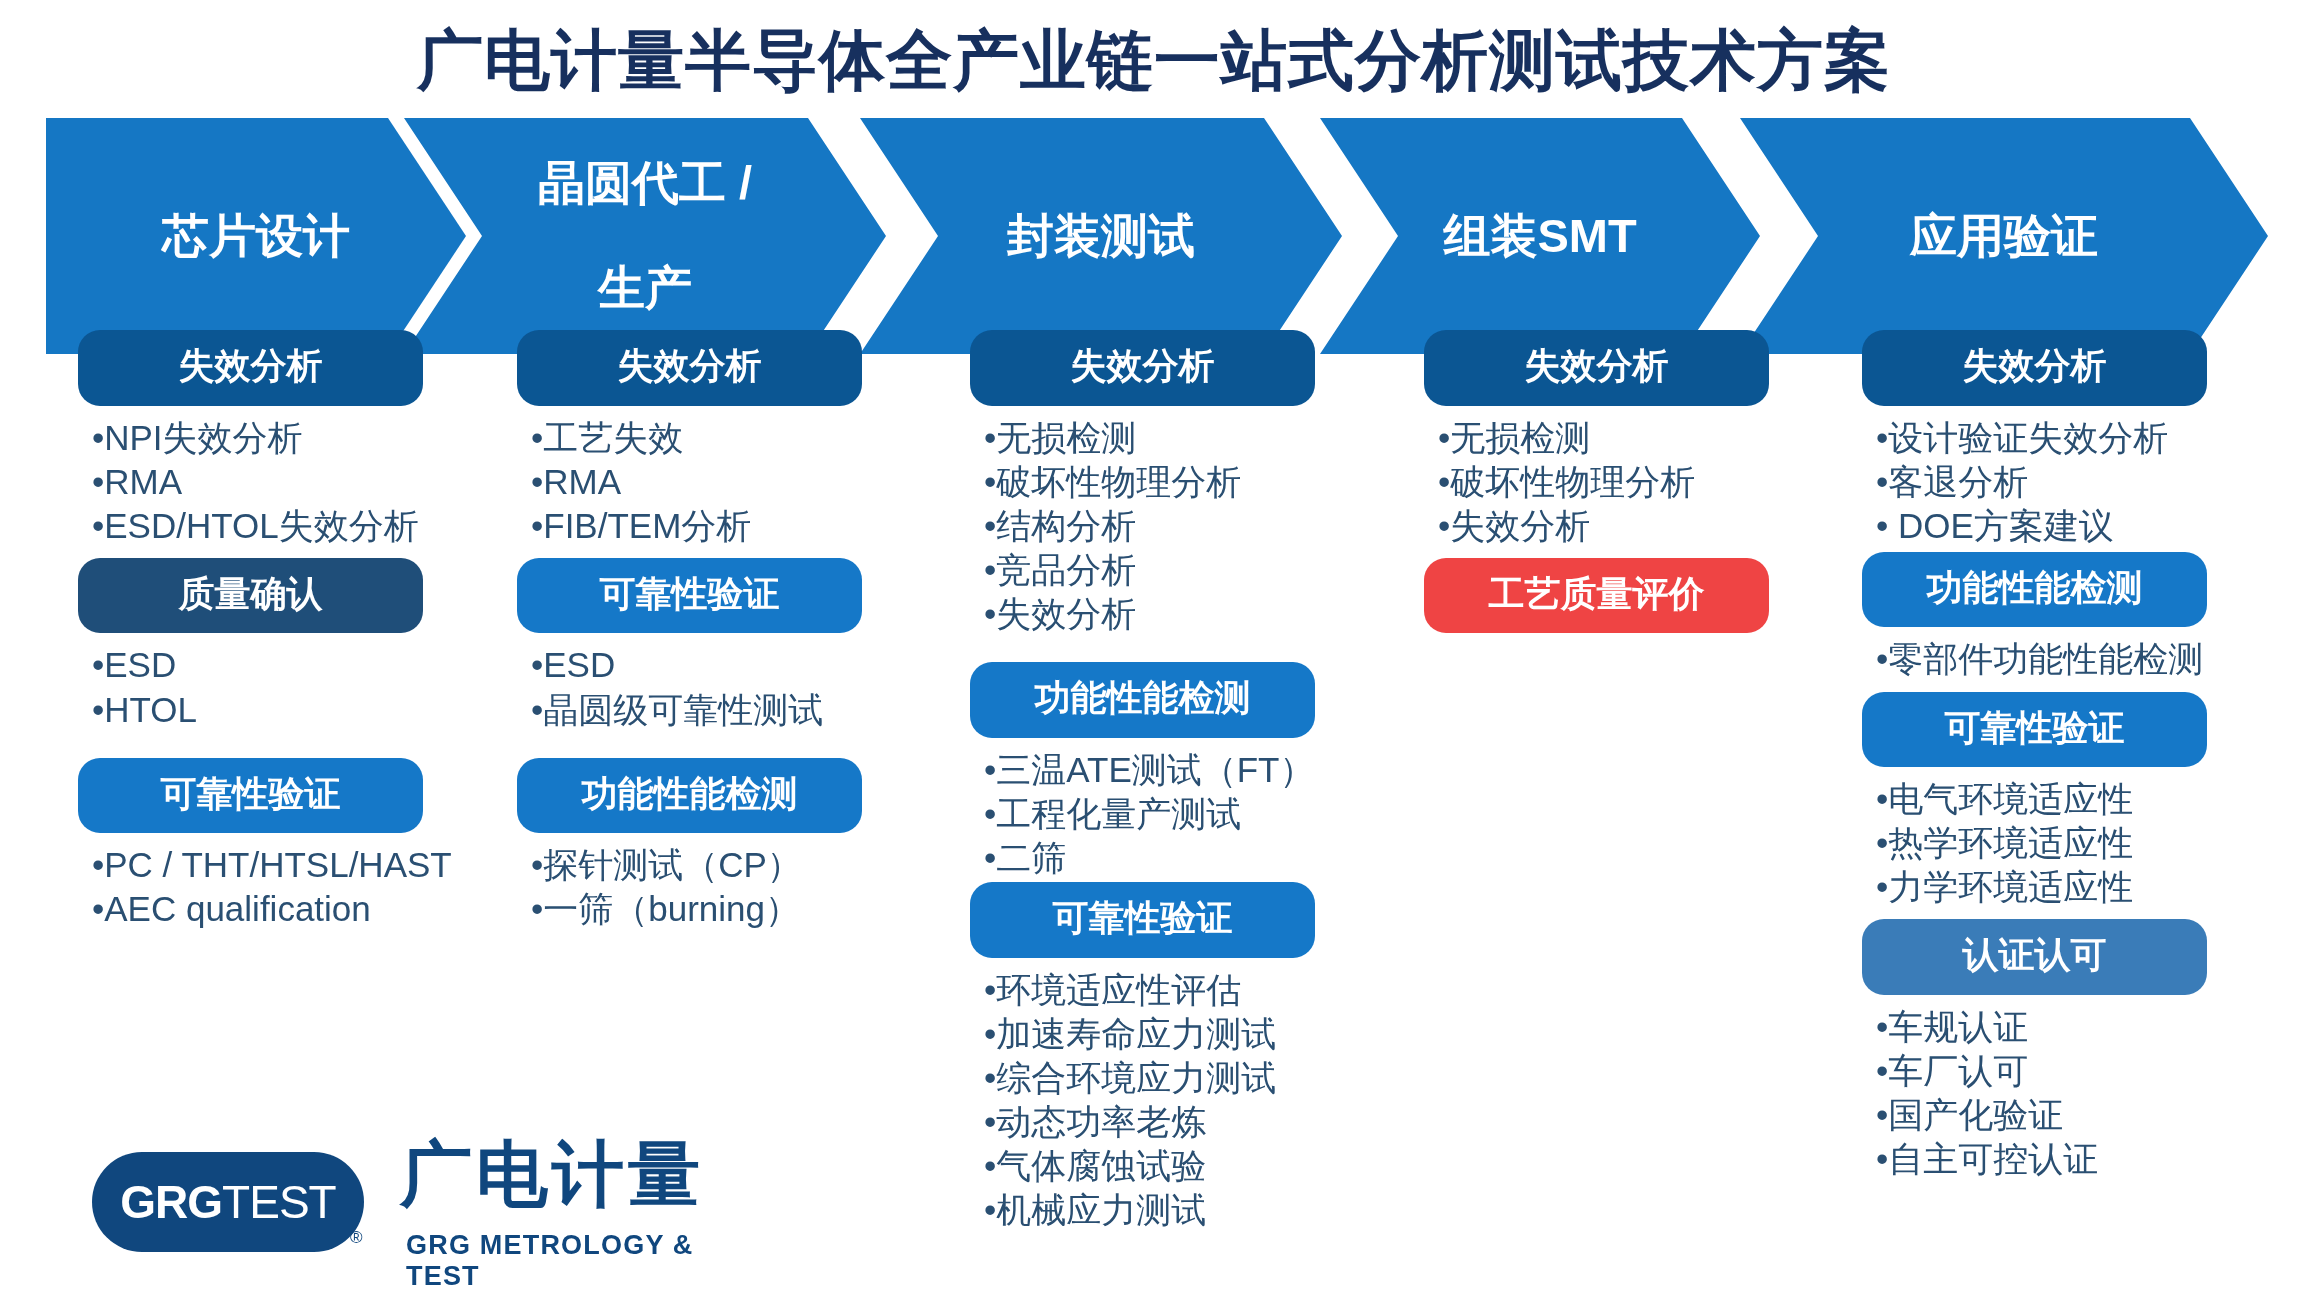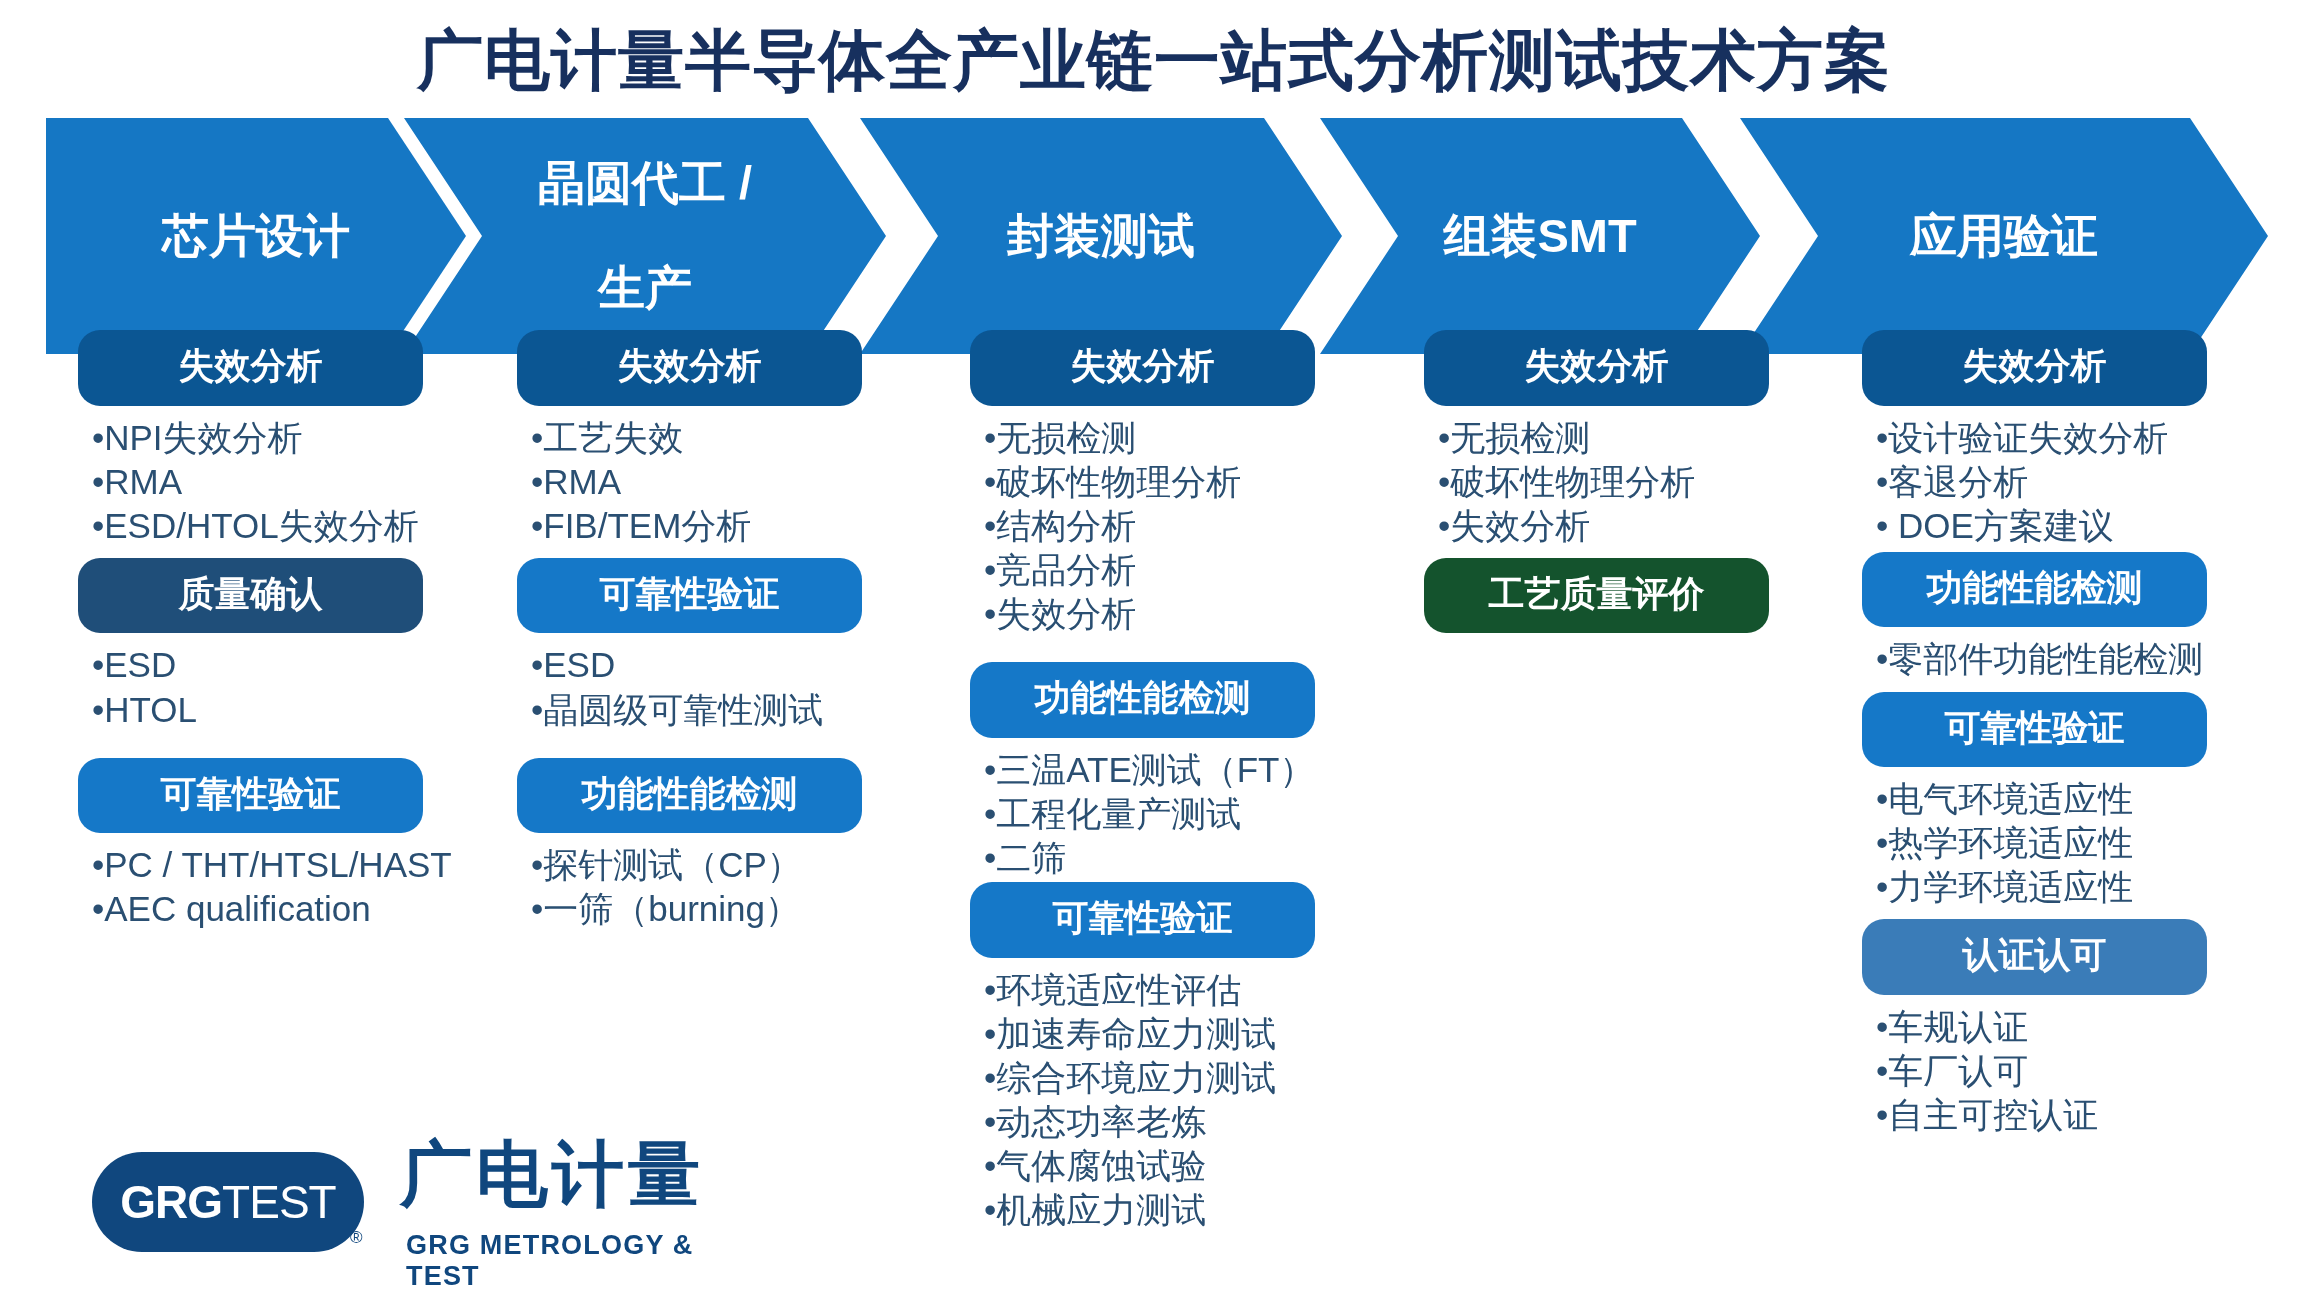--- a/index.html
+++ b/index.html
@@ -190,21 +190,21 @@
     </div>
 
     <div class="col" style="left:1424px;width:350px;">
       <div class="pill" style="width: 345px; background: rgb(11, 86, 147);">失效分析</div>
       <div class="bullets" style="color: rgb(42, 79, 114);">
         <div class="b">•无损检测</div>
         <div class="b">•破坏性物理分析</div>
         <div class="b">•失效分析</div>
       </div>
       <div class="gap-s"></div>
-      <div class="pill" style="width: 345px; background: #14532d;">工艺质量评价</div>
+      <div class="pill" style="width: 345px; background: #ef4444;">工艺质量评价</div>
     </div>
 
     <div class="col" style="left:1862px;width:360px;">
       <div class="pill" style="width: 345px; background: rgb(11, 86, 147);">失效分析</div>
       <div class="bullets" style="color: rgb(42, 79, 114);">
         <div class="b">•设计验证失效分析</div>
         <div class="b">•客退分析</div>
         <div class="b">• DOE方案建议</div>
       </div>
       <div class="pill" style="width: 345px; margin-top: 4px; background: rgb(21, 120, 200);">功能性能检测</div>
@@ -216,20 +216,21 @@
       <div class="bullets" style="color: rgb(42, 79, 114);">
         <div class="b">•电气环境适应性</div>
         <div class="b">•热学环境适应性</div>
         <div class="b">•力学环境适应性</div>
       </div>
       <div class="gap-s"></div>
       <div class="pill" style="width: 345px; background: rgb(58, 124, 184);">认证认可</div>
       <div class="bullets" style="color: rgb(42, 79, 114);">
         <div class="b">•车规认证</div>
         <div class="b">•车厂认可</div>
+        <div class="b">•国产化验证</div>
         <div class="b">•自主可控认证</div>
       </div>
     </div>
 
   </div>
 
   <div class="logo">
     <div class="logo-pill" style="background: rgb(16, 71, 126);">
       <span class="lw"><span>GRG</span><span class="light">TEST</span></span>
     </div>

